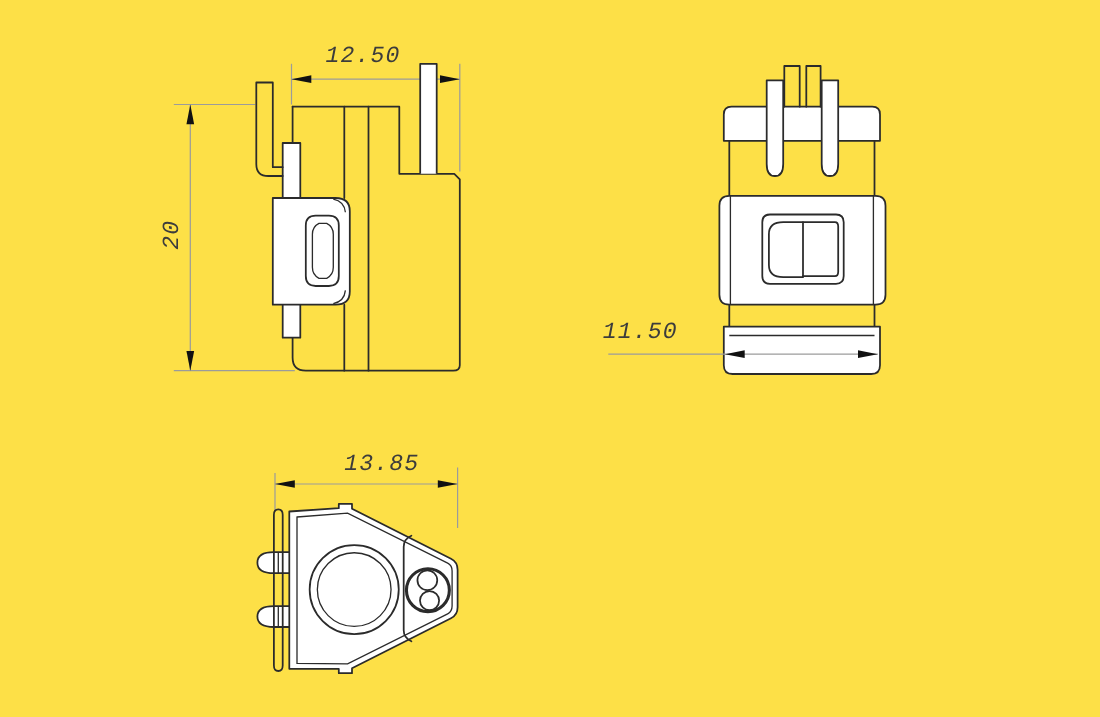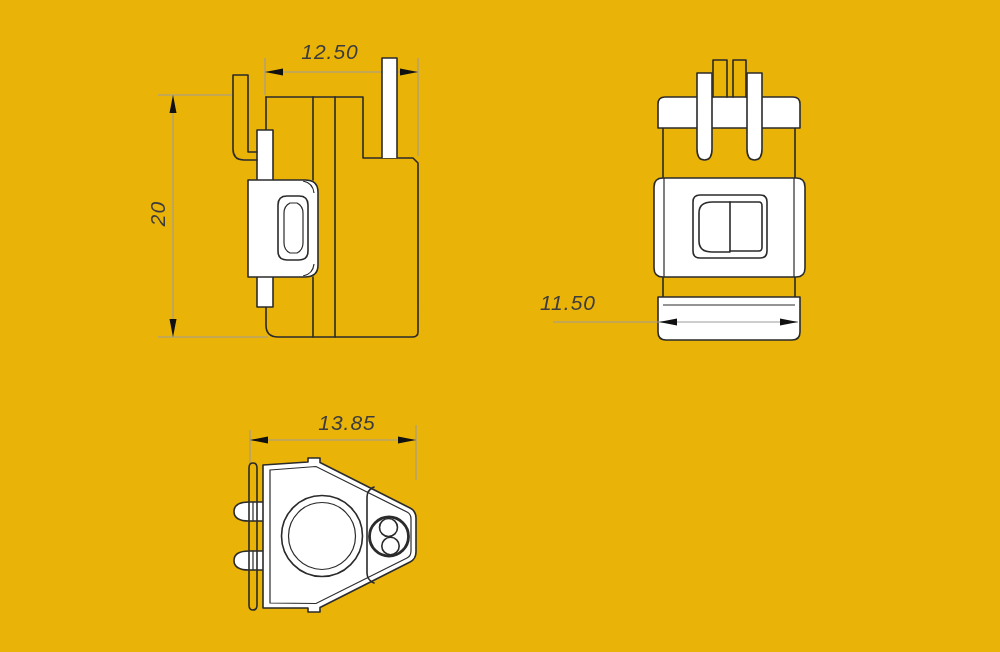--- a/index.html
+++ b/index.html
@@ -1,21 +1,21 @@
 <!DOCTYPE html>
 <html><head>
 <meta charset="utf-8">
 <style>
   html,body{margin:0;padding:0;background:#fff;}
   .canvas{
     position:relative;
     width:1000px;height:652px;
-    background:#eab308;
+    background:#fde047;
     overflow:hidden;
-    font-family:Liberation Sans, sans-serif;
+    font-family:Liberation Mono, monospace;
   }
   svg{position:absolute;left:0;top:0;}
   .dim-label{
     position:absolute;
     color:#3c3c3c;
     font-size:21px;
     font-style:italic;
     letter-spacing:1px;
     text-align:center;
     white-space:nowrap;
@@ -128,17 +128,17 @@
       <circle cx="389" cy="536.5" r="19.5" fill="none" stroke="#2b2b2b" stroke-width="2.8"></circle>
       <circle class="obj" cx="388.5" cy="527.5" r="9"></circle>
       <circle class="obj" cx="390.5" cy="546" r="8.7"></circle>
     </g>
   </svg>
 
   <div class="dim-label" style="left:295px;top:41px;width:70px;">12.50</div>
 
   <div class="dim-label rot" style="left:140px;top:203px;width:34px;">20</div>
 
-  <div class="dim-label" style="left:533px;top:292px;width:70px;text-align:center;">11.50</div>
+  <div class="dim-label" style="left:547px;top:292px;width:70px;text-align:center;">11.50</div>
 
   <div class="dim-label" style="left:312px;top:412px;width:70px;">13.85</div>
 
 </div>
 
 </body></html>

